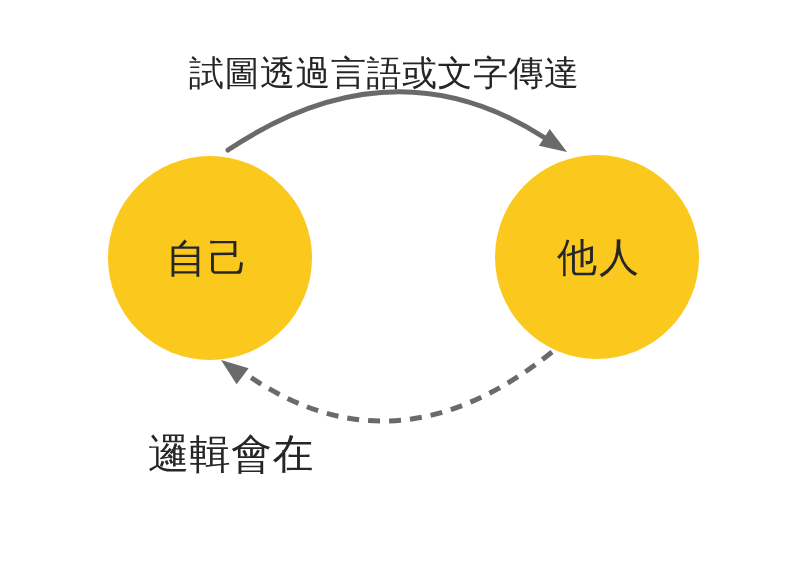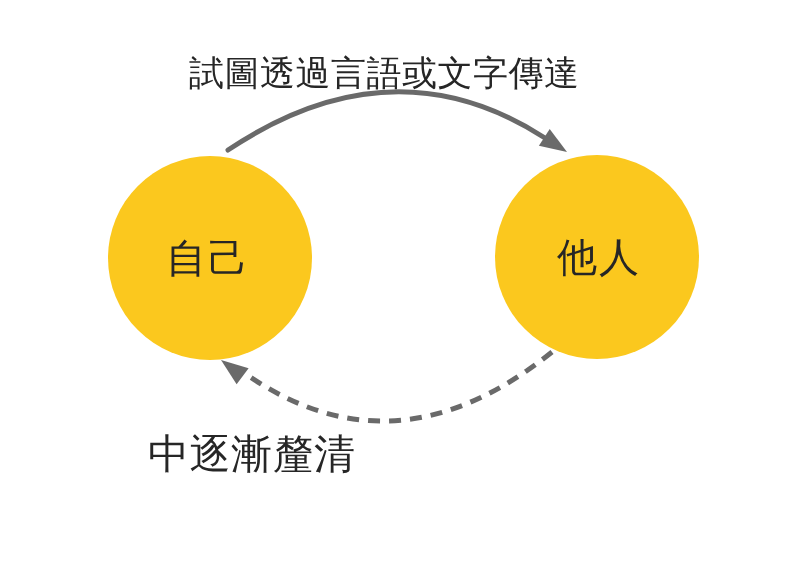--- a/index.html
+++ b/index.html
@@ -65,16 +65,16 @@
     <circle cx="210" cy="258" r="102" fill="#FBC81E"></circle>
     <text x="208" y="258" text-anchor="middle" dominant-baseline="central" class="node-label" fill="#262626">自己</text>
 
     <circle cx="597" cy="257" r="102" fill="#FBC81E"></circle>
     <text x="599" y="257" text-anchor="middle" dominant-baseline="central" class="node-label" fill="#262626">他人</text>
   </svg>
 
   <div class="caption caption-top">試圖透過言語或文字傳達</div>
 
   <div class="caption caption-bottom">
-    <span class="line">中逐漸釐清</span>
+    <span class="line">邏輯會在</span>
   </div>
 
 </div>
 
 </body></html>

